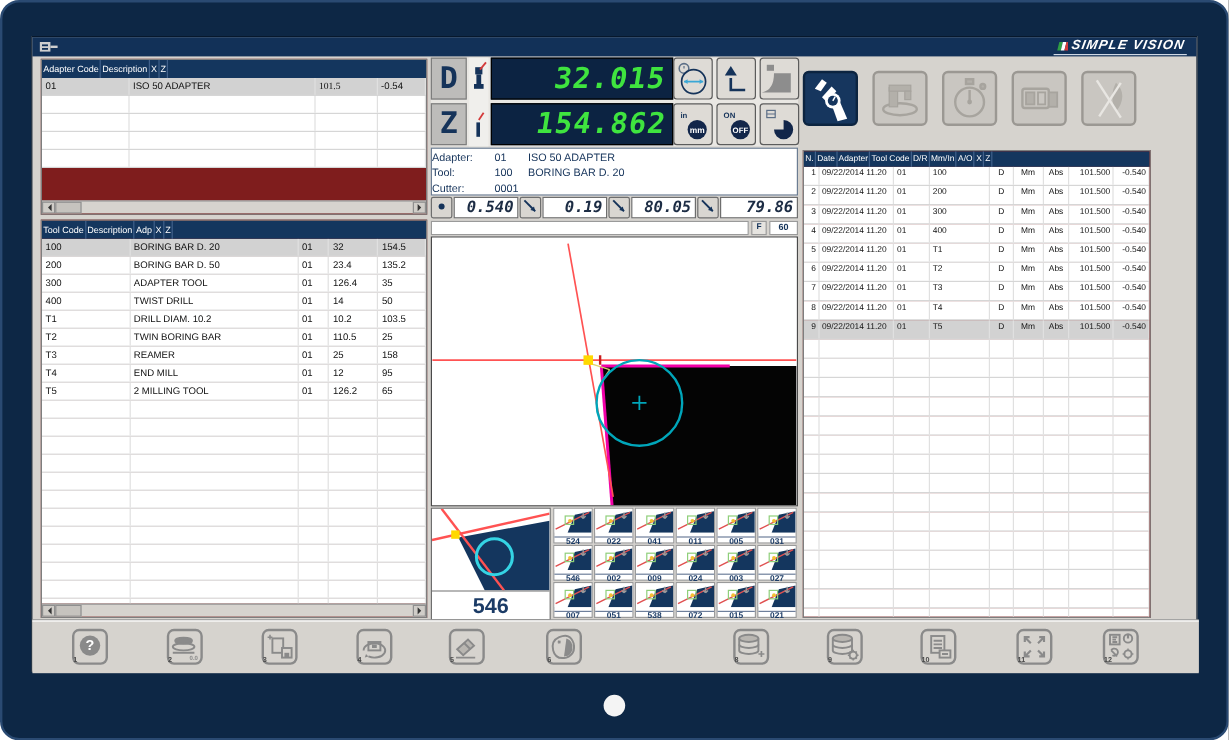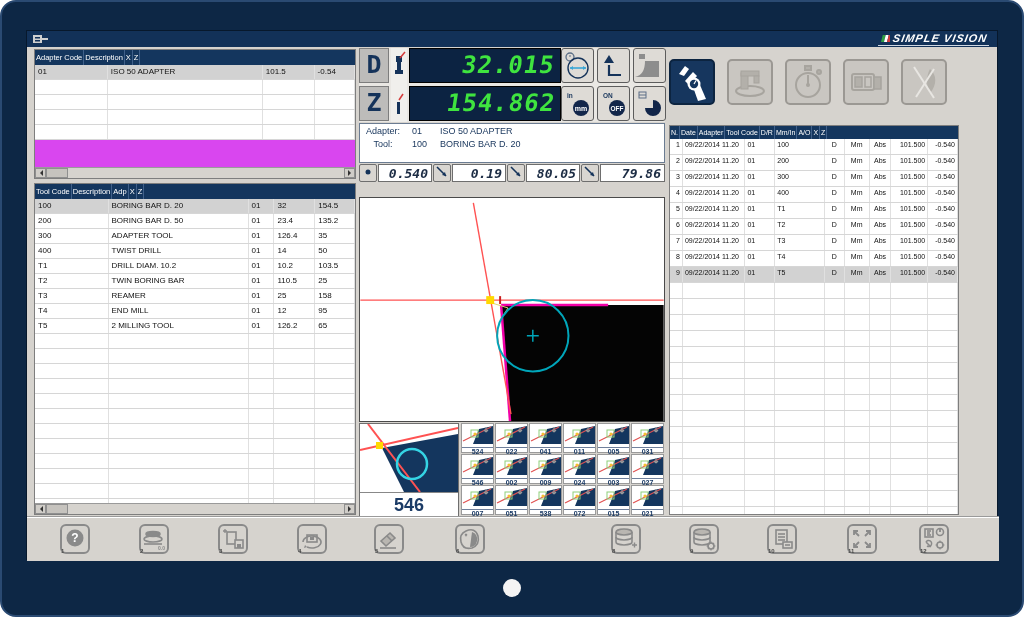--- a/index.html
+++ b/index.html
@@ -8,35 +8,35 @@
   .bezel{position:absolute;inset:0;background:#0d2745;border:2px solid #2a4a72;border-radius:16px;}
   .cam-dot{position:absolute;left:503px;top:579px;width:18px;height:18px;border-radius:50%;background:#f4f4f4;}
   
   .screen{position:absolute;left:26px;top:30px;width:972px;height:530px;background:#d6d3ce;border:1px solid #07182c;}
   .titlebar{position:absolute;left:0;top:0;width:100%;height:16px;background:#12declare3158;}
   .titlebar{background:#123158;}
   .tb-icon{position:absolute;left:6px;top:3px;}
   .logo{position:absolute;right:8px;top:1px;height:14px;display:flex;align-items:center;gap:3px;border-bottom:1px solid #cfd8e4;padding:0 2px 1px 2px;}
   .logo-text{color:#fff;font-style:italic;font-weight:bold;font-size:11px;letter-spacing:1px;transform:skewX(-10deg);white-space:nowrap;}
   
-  .tbl{position:absolute;background:#d946ef;border:1px solid #7e7e7e;display:flex;flex-direction:column;overflow:hidden;}
+  .tbl{position:absolute;background:#7f1d1d;border:1px solid #7e7e7e;display:flex;flex-direction:column;overflow:hidden;}
   .thead{display:flex;background:var(--accent-navy,#14365e);color:#fff;flex:none;}
   .th{font-size:7.5px;text-align:center;padding:3px 1px;border-right:1px solid #40608a;overflow:hidden;white-space:nowrap;}
   .tbody{flex:1 1 auto;overflow:hidden;}
   .trow{display:flex;height:15px;border-bottom:1px solid #d6d6d6;background:#fff;}
   .trow.sel{background:#d2d2d2;}
   .td{font-size:8px;color:#111;padding:2px 3px;border-right:1px solid #e0e0e0;overflow:hidden;white-space:nowrap;}
   .hscroll{flex:none;height:11px;background:#d6d3ce;border-top:1px solid #9a9a9a;display:flex;align-items:stretch;}
   .sbtn{width:11px;background:#d0cdc8;border:1px solid #8f8f8f;display:flex;align-items:center;justify-content:center;flex:none;}
   .sbtn.right{margin-left:auto;}
   .tri-l{width:0;height:0;border:3px solid transparent;border-right-color:#333;margin-left:-2px;}
   .tri-r{width:0;height:0;border:3px solid transparent;border-left-color:#333;margin-right:-2px;}
   .sthumb{width:22px;background:#c6c3be;border:1px solid #8f8f8f;flex:none;}
   
-  .a-c0{width:76px;}.a-c1{width:162px;}.a-c2{width:54px;}.a-c3{width:42px;}
+  .a-c0{width:76px;}.a-c1{width:162px;}.a-c2{width:54px;font-family:Liberation Serif, serif;}.a-c3{width:42px;}
   
   .t-c0{width:74px;}.t-c1{width:141px;}.t-c2{width:26px;}.t-c3{width:41px;}.t-c4{width:40px;}
   
   .h-c0{width:13px;}.h-c1{width:63px;}.h-c2{width:30px;}.h-c3{width:50px;}.h-c4{width:20px;}.h-c5{width:25px;}.h-c6{width:22px;}.h-c7{width:37px;}.h-c8{width:30px;}
   #history-tbl .td{font-size:7px;padding:2px 2px;}
   #history-tbl .trow{height:16px;}
   #history-tbl .th{font-size:7px;}
   .num{text-align:right;}
   .ctr{text-align:center;}
   
@@ -44,21 +44,21 @@
   .axis-box{position:absolute;left:0;width:30px;height:35px;background:#bdbcba;border:1px solid #7d7d7d;color:#15335a;font-family:"DejaVu Sans Mono",monospace;font-weight:bold;font-size:25px;line-height:32px;text-align:center;}
   .axis-strip{position:absolute;left:32px;top:0;width:16px;height:74px;background:#f0efec;}
   .lcd{position:absolute;left:50px;width:152px;height:35px;background:#0c2342;border:1px solid #000;color:var(--dro-green,#3fe43f);font-family:"DejaVu Sans Mono",monospace;font-weight:bold;font-size:24px;line-height:32px;text-align:right;padding-right:5px;}
   .lcd span{display:inline-block;transform:skewX(-9deg);letter-spacing:1px;}
   .dro-btn{position:absolute;width:33px;height:35px;background:#dedbd6;border:1px solid #5c5c5c;border-radius:3px;padding:0;}
   .dro-btn svg{display:block;margin:1px auto 0;}
   .mini-lbl{font-size:6.5px;font-weight:bold;fill:#15335a;}
   
   #info{position:absolute;left:332px;top:92px;width:306px;height:40px;background:#fff;border:1px solid #6b7c92;font-size:9px;color:#15335a;}
   .info-row{display:flex;height:13px;align-items:center;}
-  .info-lbl{width:46px;text-align:center;flex:none;}
+  .info-lbl{width:46px;text-align:left;flex:none;}
   .info-code{width:34px;padding-left:6px;flex:none;}
   .info-desc{flex:1;}
   
   #measure{position:absolute;left:332px;top:133px;width:306px;height:19px;display:flex;gap:1px;}
   .m-btn{width:18px;height:18px;background:#d9d6d1;border:1px solid #6e6e6e;border-radius:2px;padding:0;flex:none;}
   .m-field{height:18px;background:#fff;border:1px solid #6e6e6e;font-family:"DejaVu Sans Mono",monospace;font-weight:bold;font-style:italic;font-size:13px;color:#1c2c44;text-align:right;padding:1px 3px 0 0;flex:none;width:54px;}
   .m-field.wide{width:63px;flex:1;}
   
   #frow{position:absolute;left:332px;top:153px;width:306px;height:12px;display:flex;gap:2px;}
   .f-track{flex:1;background:#fff;border:1px solid #9a9a9a;}
@@ -396,20 +396,25 @@
       <div class="info-row">
         <span class="info-lbl">Adapter:</span>
         <span class="info-code">01</span>
         <span class="info-desc">ISO 50 ADAPTER</span>
       </div>
       <div class="info-row">
         <span class="info-lbl">Tool:</span>
         <span class="info-code">100</span>
         <span class="info-desc">BORING BAR D. 20</span>
       </div>
+      <div class="info-row">
+        <span class="info-lbl">Cutter:</span>
+        <span class="info-code">0001</span>
+        <span class="info-desc"></span>
+      </div>
     </div>
 
     <div id="measure">
       <button class="m-btn">
         <svg width="14" height="14">
             <circle cx="7" cy="7" r="2.5" fill="#15335a"></circle>
           </svg>
       </button>
       <div class="m-field">0.540</div>
       <button class="m-btn">
@@ -428,20 +433,25 @@
       <div class="m-field">80.05</div>
       <button class="m-btn">
         <svg width="14" height="14">
             <line x1="2" y1="2" x2="11" y2="11" stroke="#15335a" stroke-width="1.6"></line>
             <path d="M11,11 l-4,-1 3,-3 z" fill="#15335a"></path>
           </svg>
       </button>
       <div class="m-field wide">79.86</div>
     </div>
 
+    <div id="frow">
+      <div class="f-track"></div>
+      <div class="f-lbl">F</div>
+      <div class="f-val">60</div>
+    </div>
 
     <div id="camera">
       <svg width="304" height="223" viewBox="0 0 306 225">
         <rect x="0" y="0" width="306" height="225" fill="#ffffff"></rect>
         <polygon points="142,108 306,108 306,225 151,225" fill="#040404"></polygon>
         <line x1="142" y1="108" x2="250" y2="108" stroke="var(--camera-magenta,#f200a8)" stroke-width="2.5"></line>
         <line x1="142" y1="108" x2="151" y2="225" stroke="var(--camera-magenta,#f200a8)" stroke-width="2.5"></line>
         <line x1="0" y1="103" x2="306" y2="103" stroke="var(--camera-red,#ff5252)" stroke-width="1.4"></line>
         <line x1="114" y1="5" x2="152" y2="218" stroke="var(--camera-red,#ff5252)" stroke-width="1.4"></line>
         <line x1="141" y1="99" x2="141" y2="107" stroke="#c81e1e" stroke-width="2"></line>

